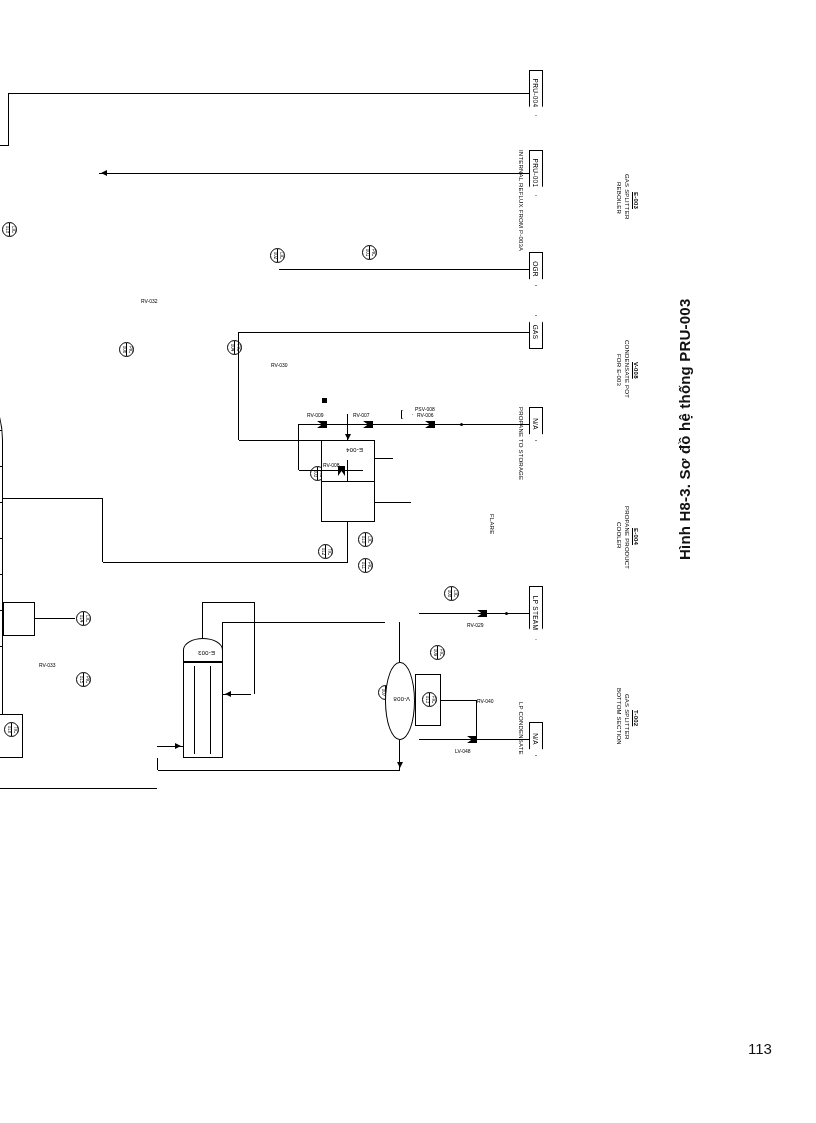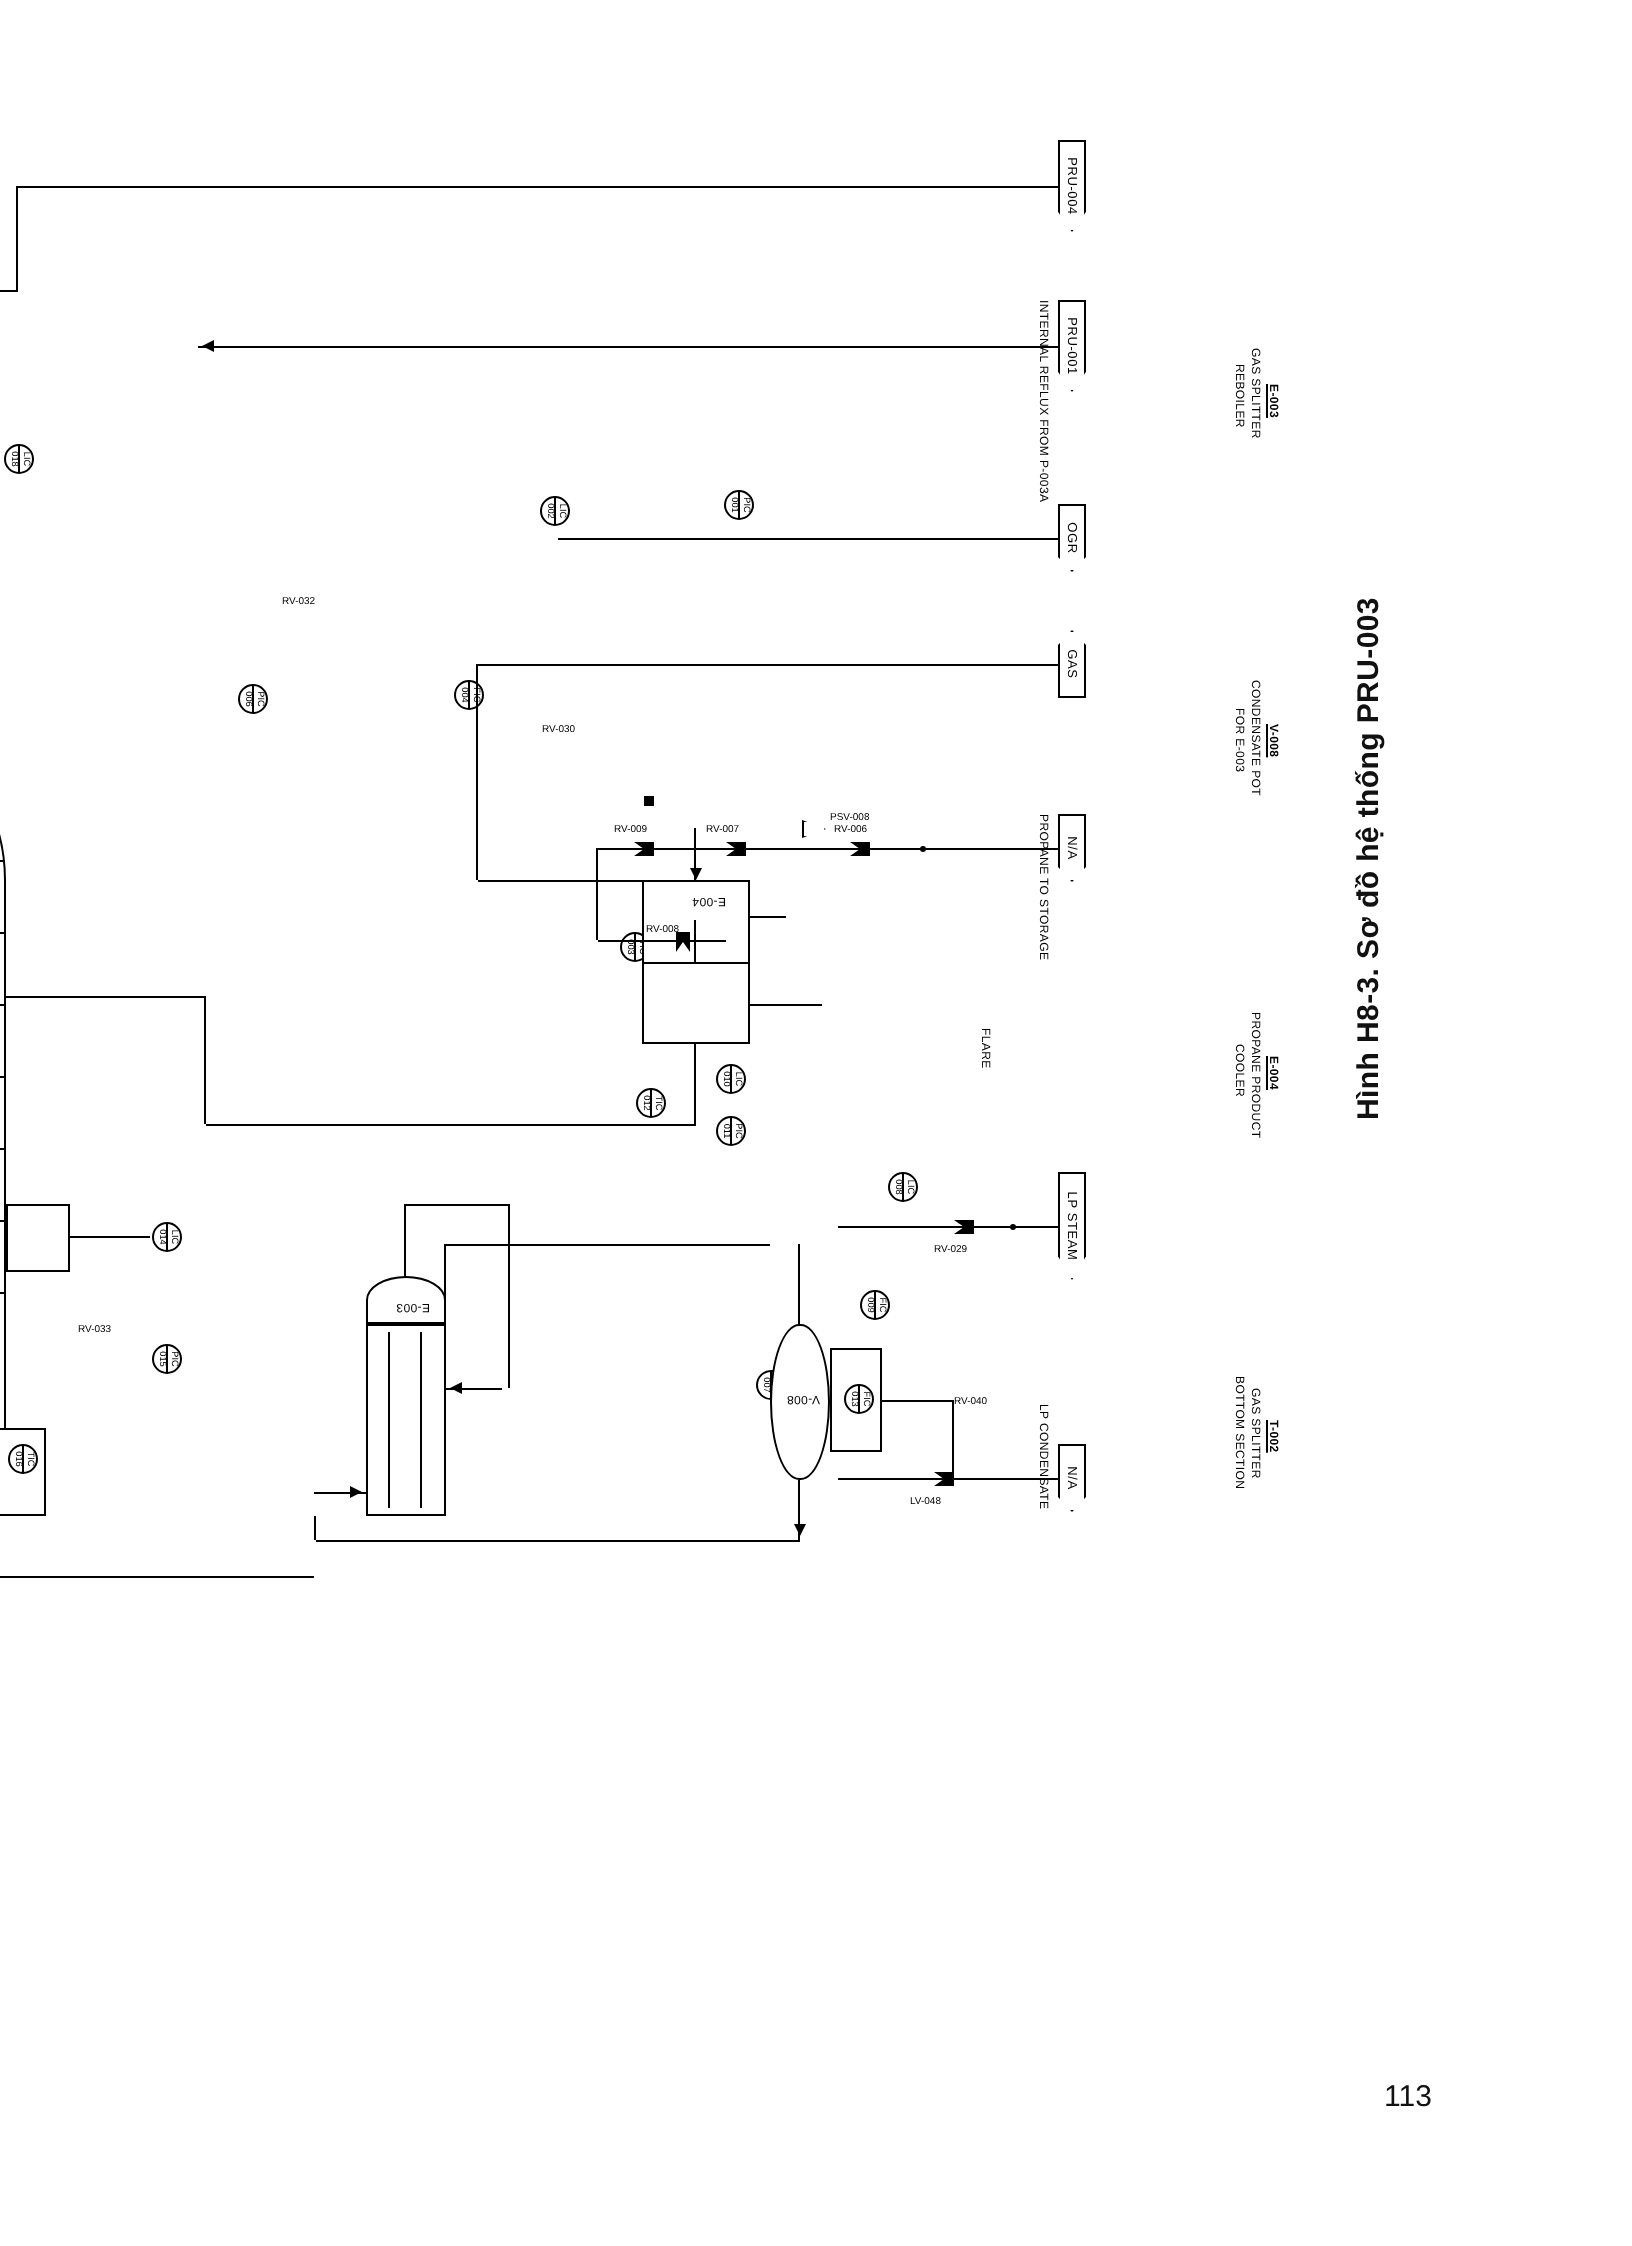--- a/index.html
+++ b/index.html
@@ -7,21 +7,21 @@
 
   .page{position:absolute;inset:0;background:#fff;}
 
   
   .caption{
     position:absolute; left:676px; top:560px;
     transform-origin:0 0; transform:rotate(-90deg);
     font-size:15px; font-weight:bold; color:#111; white-space:nowrap;
     letter-spacing:.2px;
   }
-  .pageno{position:absolute; left:692px; top:1040px; font-size:15px; color:#111;}
+  .pageno{position:absolute; left:748px; top:1040px; font-size:15px; color:#111;}
 
   
   .sheet{
     position:absolute;
     width:1000px; height:640px;
     left:663px; top:62px;
     transform-origin:0 0;
     transform:rotate(90deg);
   }
   .sheet *{box-sizing:border-box;}

